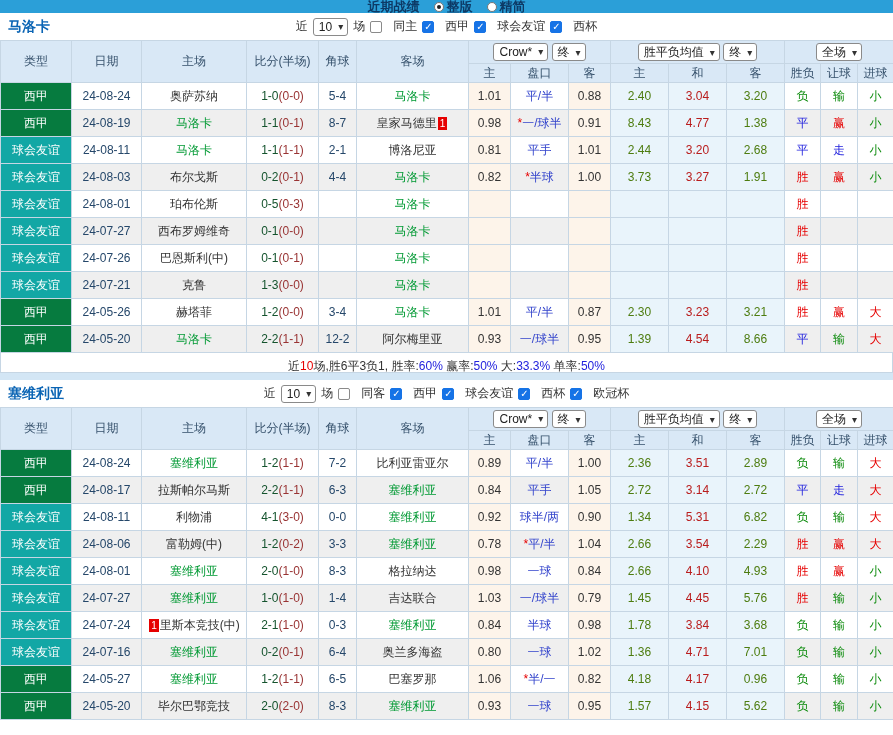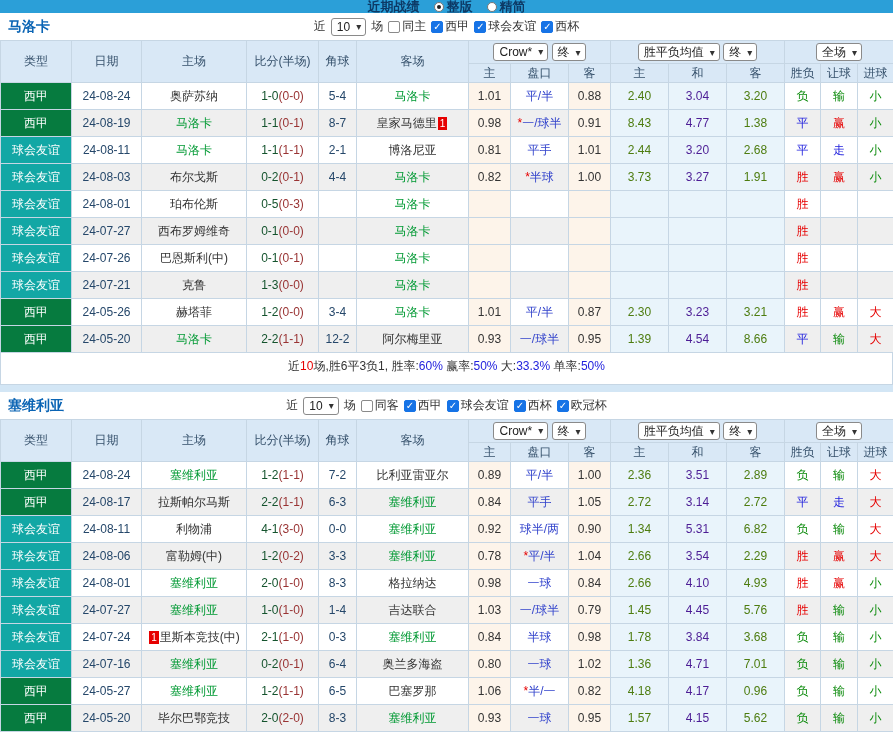--- a/index.html
+++ b/index.html
@@ -8,21 +8,21 @@
   
   .topbar{height:13px;background:#2b9fd8;overflow:hidden;text-align:center}
   .topbar-inner{display:inline-flex;gap:14px;align-items:center;height:20px;line-height:20px;margin-top:-7px;color:#0d3a66;font-weight:bold;font-size:13px}
   .radio{display:inline-flex;align-items:center;gap:3px;cursor:pointer}
   .rdo{width:10px;height:10px;border-radius:50%;background:#fff;border:1px solid #777;display:inline-block;position:relative}
   .rdo.selected::after{content:"";position:absolute;left:2px;top:2px;width:4px;height:4px;border-radius:50%;background:#222}
   
   .teambar{position:relative;height:27px;display:flex;align-items:center}
   .team-name{color:#0a64b4;font-weight:bold;font-size:14px;margin-left:8px;position:relative;z-index:2}
   .filters{position:absolute;left:0;right:0;display:flex;justify-content:center;align-items:center;gap:5px;z-index:1}
-  .cb-item{display:inline-flex;align-items:center;gap:2px;cursor:pointer}
+  .cb-item{display:inline-flex;align-items:center;gap:11px;cursor:pointer}
   .cb{width:12px;height:12px;border:1px solid #8a8a8a;border-radius:2px;background:#fff;display:inline-block;position:relative}
   .cb.checked{background:#1673e6;border-color:#1673e6}
   .cb.checked::after{content:"✓";position:absolute;color:#fff;font-size:10px;font-weight:bold;left:1px;top:-1px}
   
   .sel{display:inline-flex;align-items:center;height:18px;border:1px solid #8a8a8a;border-radius:3px;background:#fff;padding:0 4px 0 5px;gap:6px;font-size:12px;color:#222;cursor:default}
   .sel::after{content:"▾";font-size:10px;color:#333}
   
   table.matches{width:893px;border-collapse:collapse;table-layout:fixed}
   .matches th,.matches td{border:1px solid #c6d6e4;text-align:center;padding:0;overflow:hidden;white-space:nowrap}
   .matches thead th{background:#d9e8f6;font-weight:normal;color:#35506b}
@@ -35,25 +35,25 @@
   .c-date,.c-corner{color:#25476a}
   .team-hl{color:#009933}
   .badge{background:#e60000;color:#fff;font-size:10px;line-height:13px;padding:0 2px;margin:0 1px;display:inline-block}
   .ft{color:#14532d}
   .ht{color:#993333}
   .water{background:#fdf4ea}
   .hand{color:#3344cc}
   .star{color:#e60000}
   .avg{background:#e9f4fb}
   .n-dark{color:#4d7c0f}
-  .n-blue{color:#4c1d95}
+  .n-blue{color:#b91c1c}
   .c-red{color:#e60000}
   .c-blue{color:#2222dd}
   .c-green{color:#0a8a0a}
-  .summary{height:32px;line-height:26px;text-align:center;border:1px solid #c6d6e4;border-top:none;background:#fff}
+  .summary{height:20px;line-height:26px;text-align:center;border:1px solid #c6d6e4;border-top:none;background:#fff}
   .divider{height:7px;background:#d3e6f5}
 </style>
 </head>
 <body>
 
 <div class="topbar">
   <div class="topbar-inner">
     <span>近期战绩</span>
     <label class="radio">
       <span class="rdo selected"></span>

